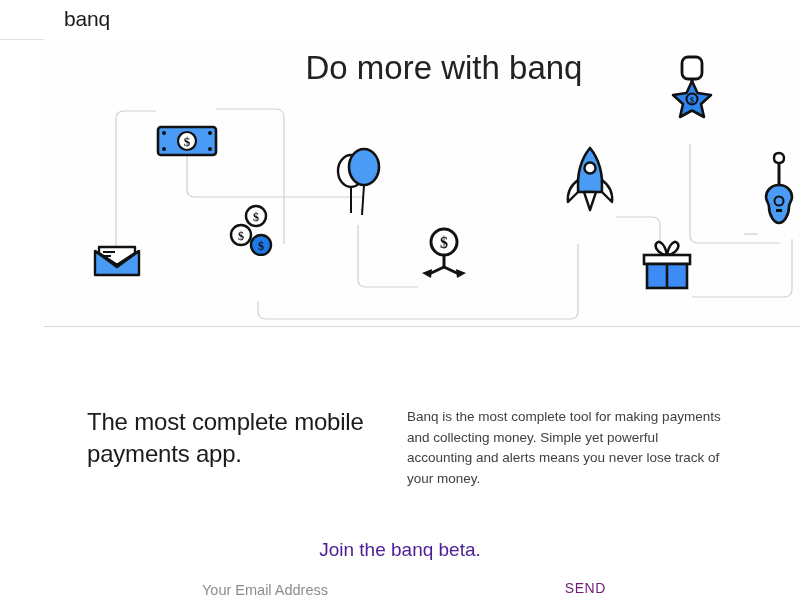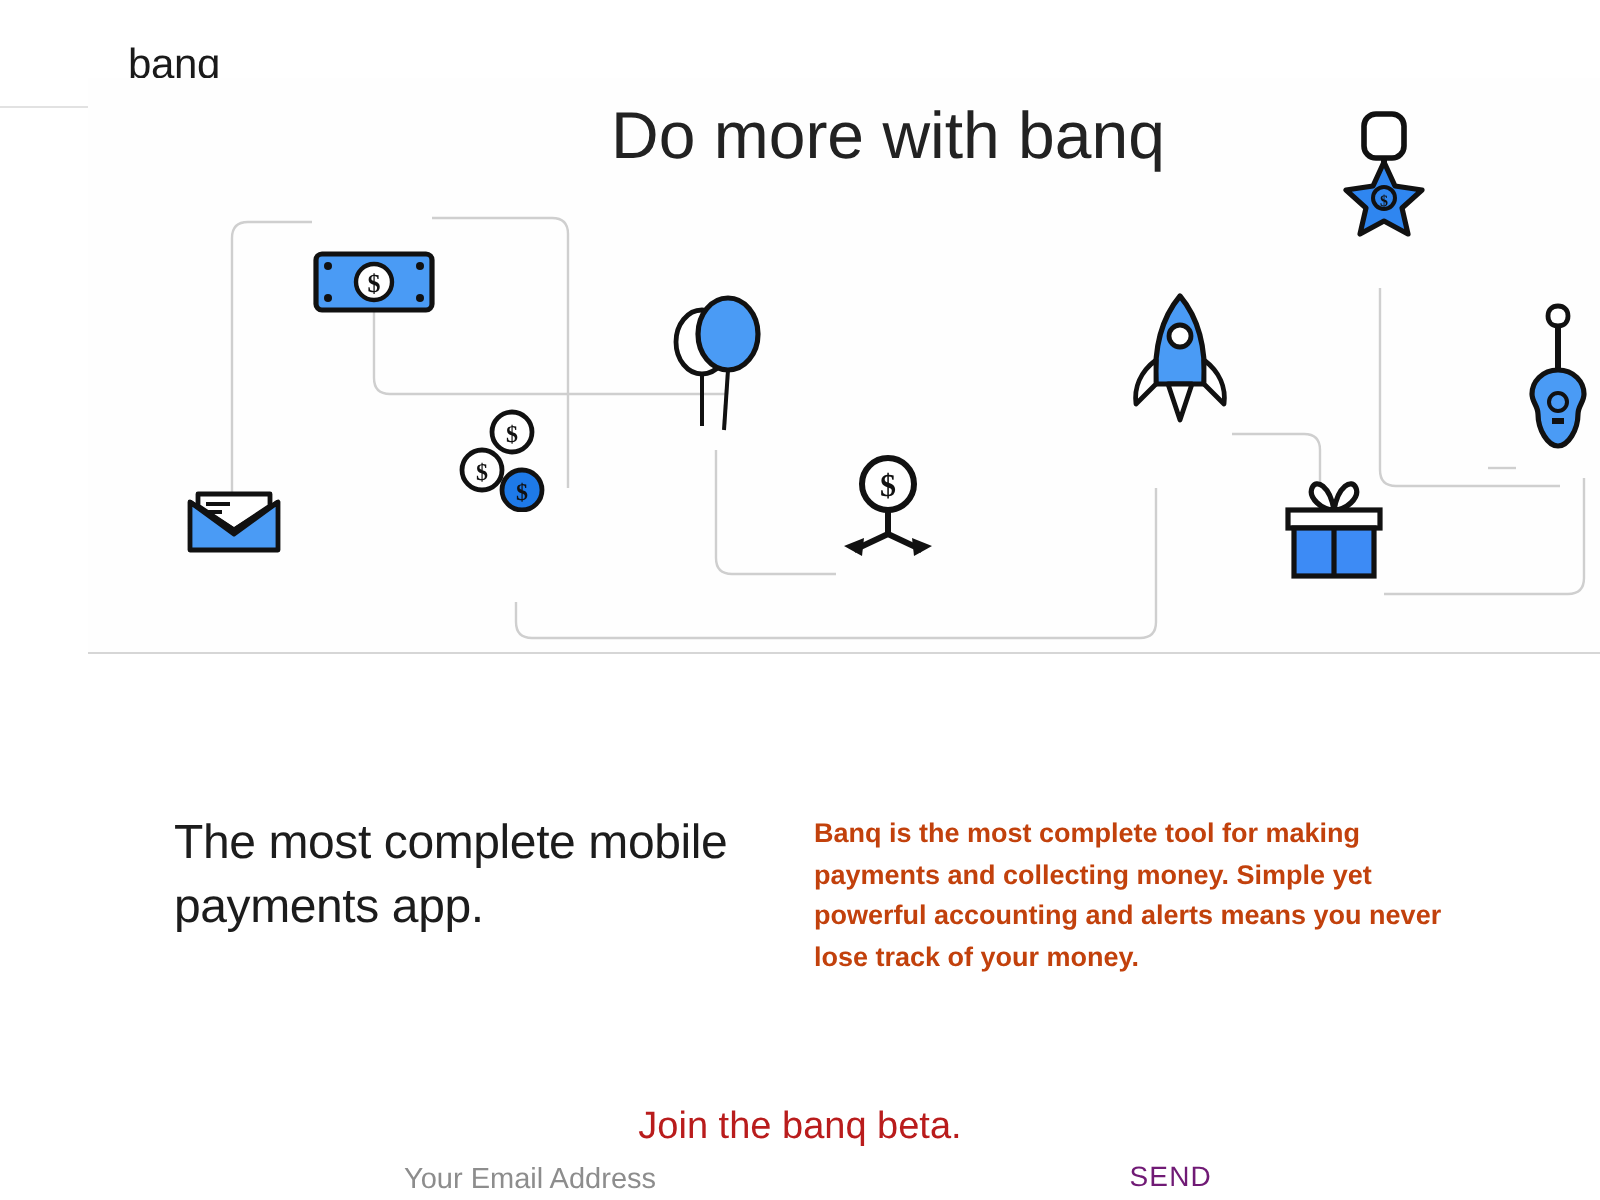--- a/index.html
+++ b/index.html
@@ -6,21 +6,21 @@
   html, body {
     width: 800px; height: 600px;
     background: #ffffff;
     font-family: "Liberation Sans", sans-serif;
     overflow: hidden;
   }
   .page { position: relative; width: 800px; height: 600px; background:#fff; }
 
   
   .header {
-    position: absolute; left: 0; top: 16px; width: 800px; height: 38px;
+    position: absolute; left: 0; top: 2px; width: 800px; height: 38px;
     background: #ffffff;
     border-bottom: 1px solid #e2e2e2;
   }
   .brand {
     position: absolute; left: 64px; top: 5px;
     font-size: 21px; font-weight: 400; color: #1a1a1a;
     letter-spacing: -0.2px;
   }
 
   
@@ -47,27 +47,27 @@
     background: #ffffff;
     margin-top: 33px;
   }
   .lead {
     position: absolute; left: 87px; top: 45px; width: 300px;
     font-size: 24px; font-weight: 300; color: #1c1c1c; line-height: 1.32;
     letter-spacing: -0.2px;
   }
   .para {
     position: absolute; left: 407px; top: 46px; width: 320px;
-    font-size: 13.5px; font-weight: 700; color: #c2410c; line-height: 1.52;
+    font-size: 13.5px; font-weight: 400; color: #404040; line-height: 1.52;
   }
 
   
   .signup-title {
-    position: absolute; left: 0; top: 192px; width: 800px;
-    text-align: center; font-size: 19px; font-weight: 400; color: #b91c1c;
+    position: absolute; left: 0; top: 178px; width: 800px;
+    text-align: center; font-size: 19px; font-weight: 400; color: #4c1d95;
   }
   .form-row {
     position: absolute; left: 192px; top: 215px; width: 416px; height: 30px;
     border-bottom: 1px solid #c9c9c9;
   }
   .email-input {
     position: absolute; left: 10px; top: 0; width: 330px; height: 28px;
     border: none; outline: none; background: transparent;
     font-family: "Liberation Sans", sans-serif;
     font-size: 14.5px; color: #333;

